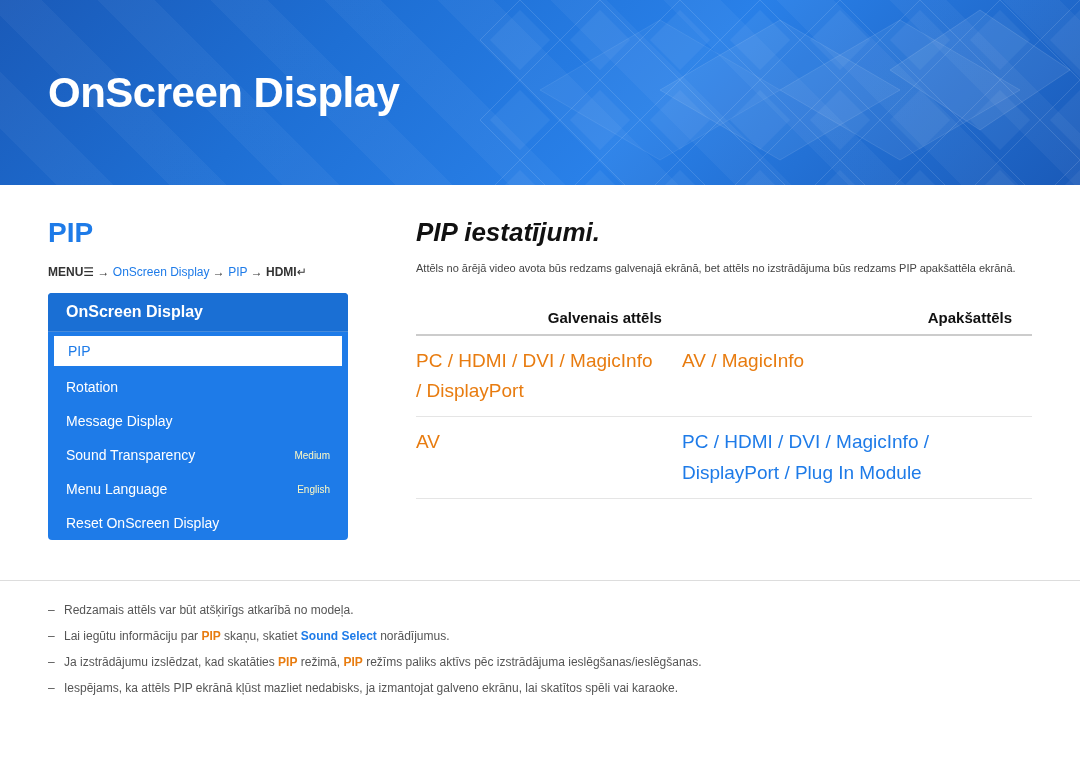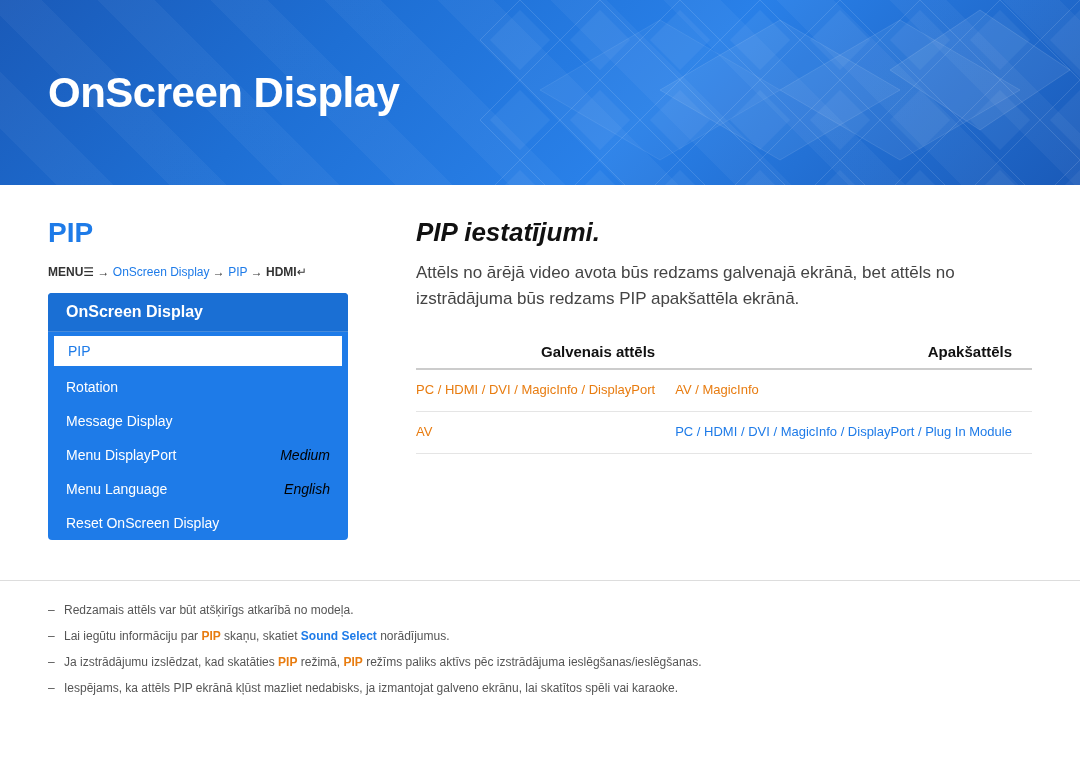--- a/index.html
+++ b/index.html
@@ -126,40 +126,39 @@
     .menu-item.active {
       background: #fff;
       color: #1e7be8;
       border: 2px solid #1e7be8;
       margin: 2px 4px;
       padding: 7px 14px;
       border-radius: 2px;
     }
 
     .menu-item .item-value {
-      color: #000000;
-      font-size: 14px;
-      font-style: italic;
+      color: #fef9c3;
+      font-size: 10px;
     }
 
     
     .right-column {
       flex: 1;
     }
 
     .content-title {
       font-size: 26px;
       font-weight: 700;
       color: #111;
       margin-bottom: 12px;
       font-style: italic;
     }
 
     .content-description {
-      font-size: 17px;
+      font-size: 11px;
       color: #444;
       margin-bottom: 24px;
       line-height: 1.5;
     }
 
     
     .pip-table {
       width: 100%;
       border-collapse: collapse;
     }
@@ -171,21 +170,21 @@
     .pip-table th {
       font-size: 15px;
       font-weight: 700;
       color: #111;
       padding: 8px 0;
       text-align: right;
       padding-right: 20px;
     }
 
     .pip-table td {
-      font-size: 13px;
+      font-size: 19px;
       padding: 10px 0;
       padding-right: 20px;
       border-bottom: 1px solid #e5e5e5;
       vertical-align: top;
       line-height: 1.6;
     }
 
     .pip-table td.orange {
       color: #e87c10;
     }
@@ -276,21 +275,21 @@
       <div class="menu-item">
         <span>Rotation</span>
       </div>
 
 
       <div class="menu-item">
         <span>Message Display</span>
       </div>
 
       <div class="menu-item">
-        <span>Menu DisplayPort</span>
+        <span>Sound Transparency</span>
         <span class="item-value">Medium</span>
       </div>
 
       <div class="menu-item">
         <span>Menu Language</span>
         <span class="item-value">English</span>
       </div>
 
       <div class="menu-item">
         <span>Reset OnScreen Display</span>

